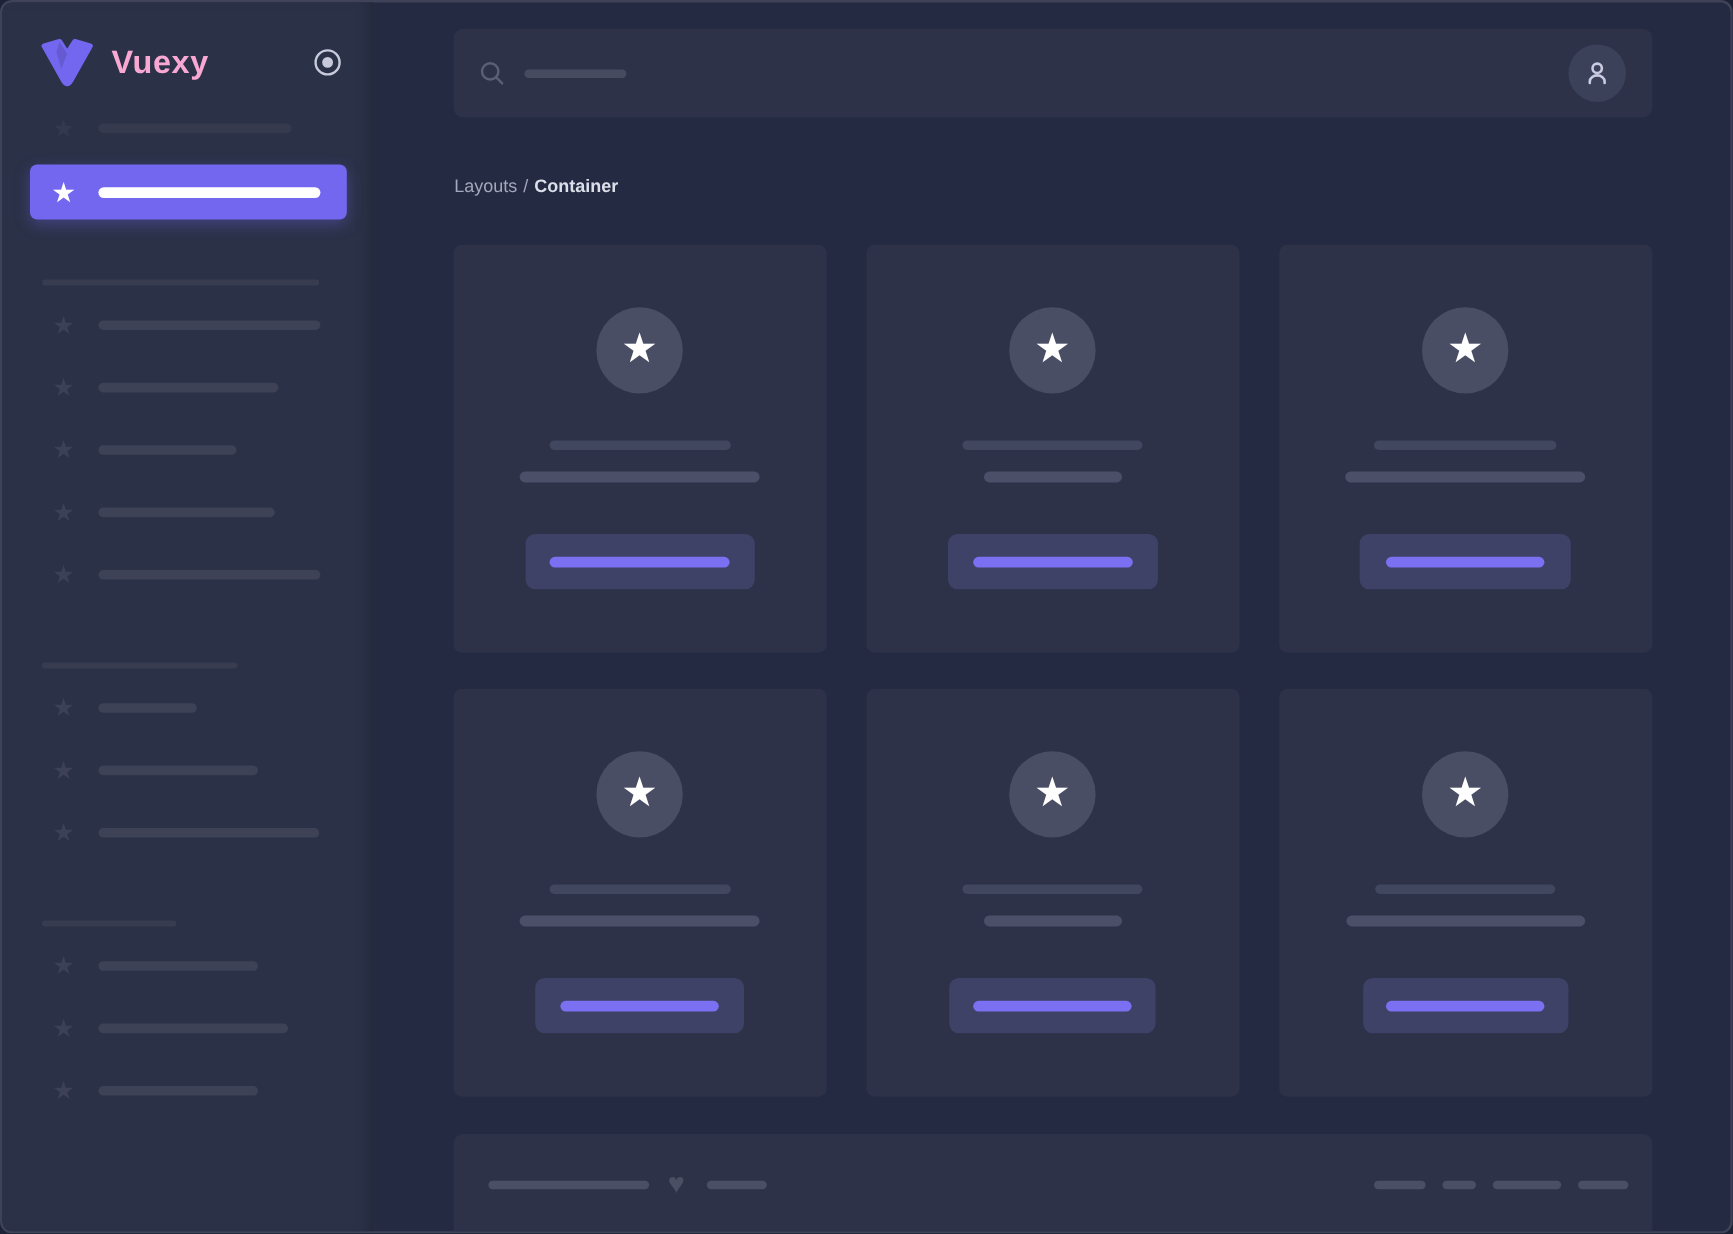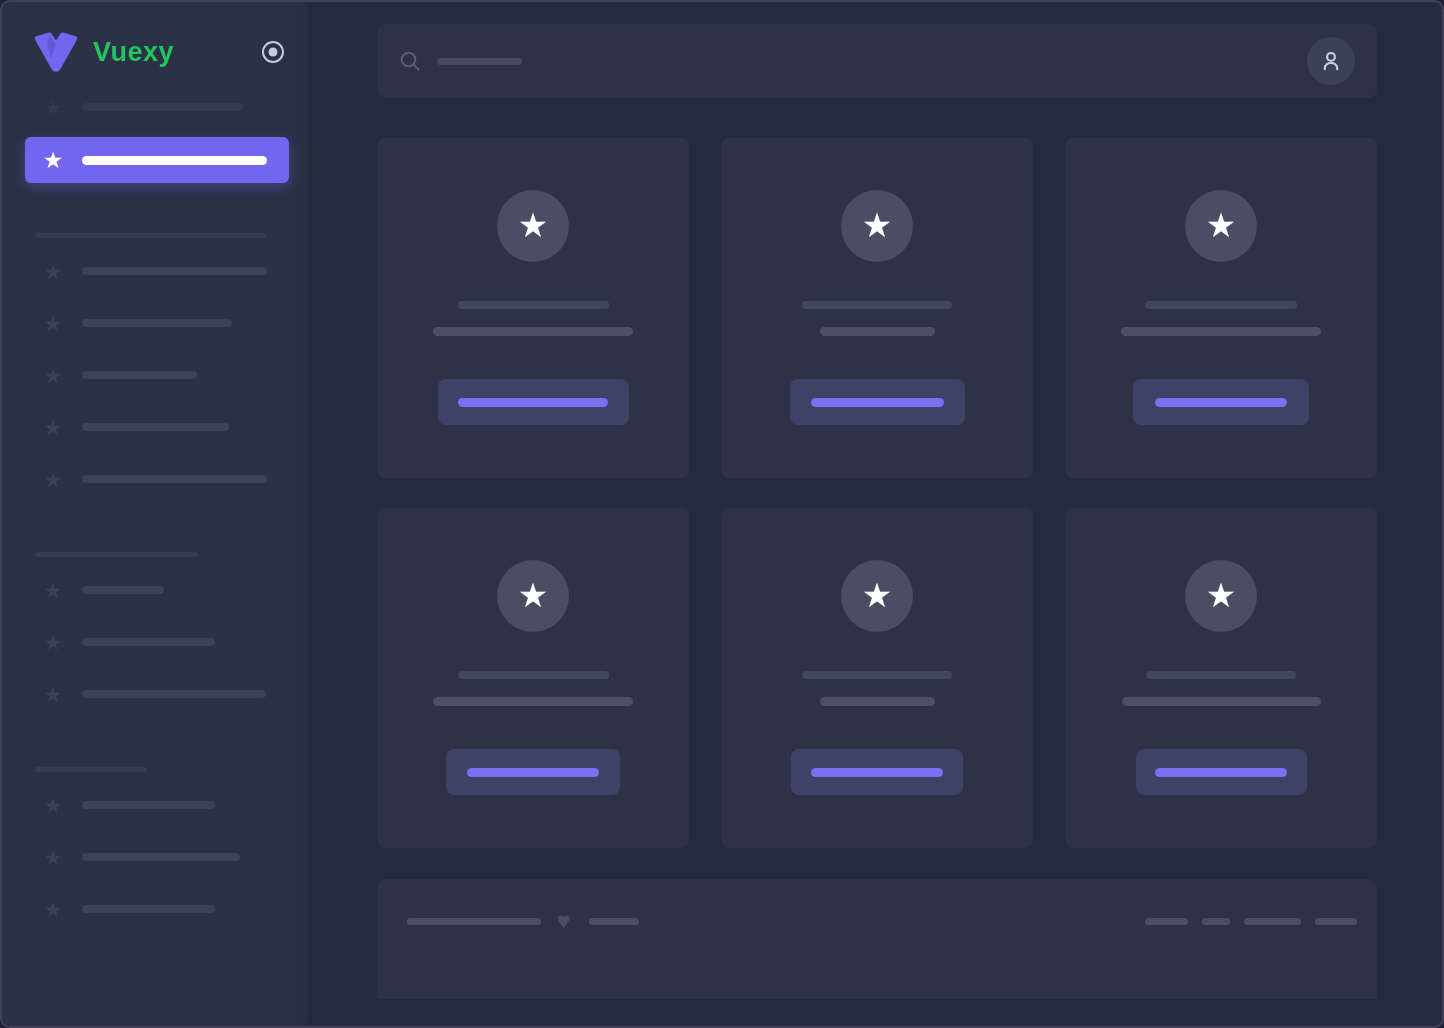--- a/index.html
+++ b/index.html
@@ -9,21 +9,21 @@
     overflow:hidden;display:flex;
   }
   
   .sidebar{
     position:relative;width:310px;min-width:310px;height:100%;
     background:#2b3147;box-shadow:inset -10px 0 14px -10px rgba(0,0,0,.35);
   }
   .brand{display:flex;align-items:center;padding:30px 26px 0 30px;}
   .brand-logo{width:48px;height:40px;flex:0 0 auto;}
   .brand-name{
-    margin-left:13px;font-size:27px;font-weight:700;color:#22c55e;letter-spacing:.5px;
+    margin-left:13px;font-size:27px;font-weight:700;color:#f9a8d4;letter-spacing:.5px;
     flex:1 1 auto;
   }
   .pin-toggle{width:26px;height:26px;cursor:pointer;flex:0 0 auto;}
   .nav{display:flex;flex-direction:column;}
   .nav-item{
     display:flex;align-items:center;height:46px;margin:0 23px;border-radius:6px;
     padding-left:16px;box-sizing:border-box;cursor:pointer;
   }
   .nav-item .star{
     width:24px;text-align:center;font-size:21px;line-height:1;color:#3c4156;flex:0 0 auto;
@@ -180,20 +180,23 @@
         </svg>
         <span class="sk search-sk"></span>
         <div class="avatar">
           <svg width="26" height="26" viewBox="0 0 24 24">
             <circle cx="12" cy="8.2" r="3.6" fill="none" stroke="#c9cce0" stroke-width="2"></circle>
             <path d="M6.3 19.5 v-1.2 a5.7 4.6 0 0 1 11.4 0 V19.5" fill="none" stroke="#c9cce0" stroke-width="2" stroke-linecap="round"></path>
           </svg>
         </div>
       </header>
 
+      <div class="breadcrumb">
+        <span class="crumb-section">Layouts</span><span class="sep">/</span><span class="crumb-page">Container</span>
+      </div>
 
       <section class="grid">
 
         <div class="card">
           <div class="card-avatar">
               <span class="star">★</span>
             </div>
           <div class="sk bar1" style="width:151px;"></div>
           <div class="sk bar2" style="width:200px;"></div>
           <div class="card-btn" style="width:191px;">

